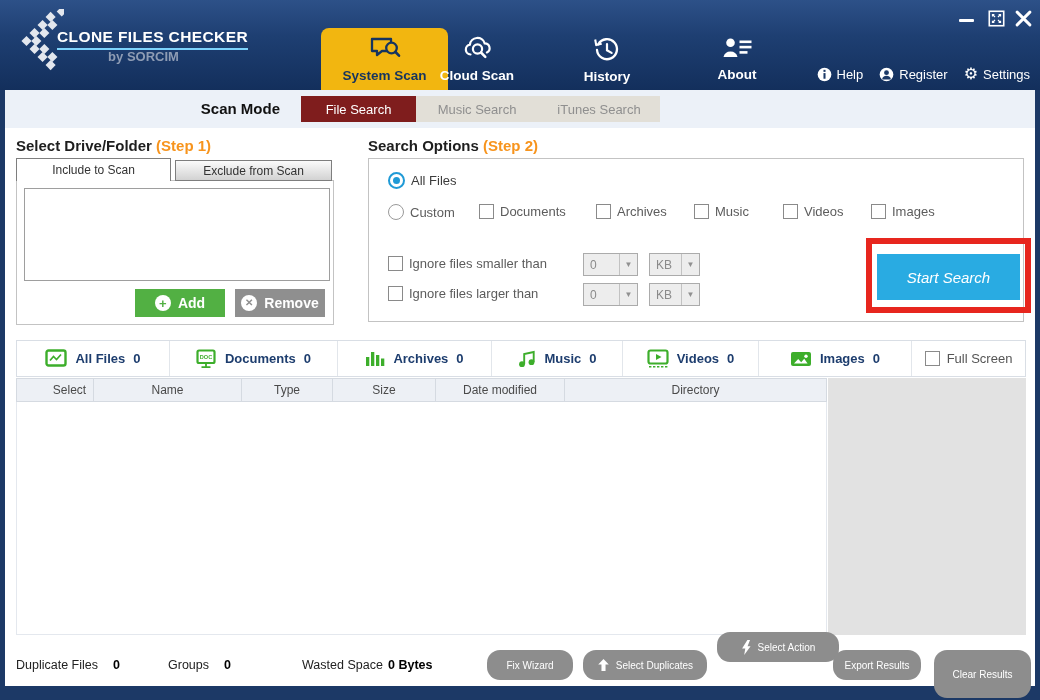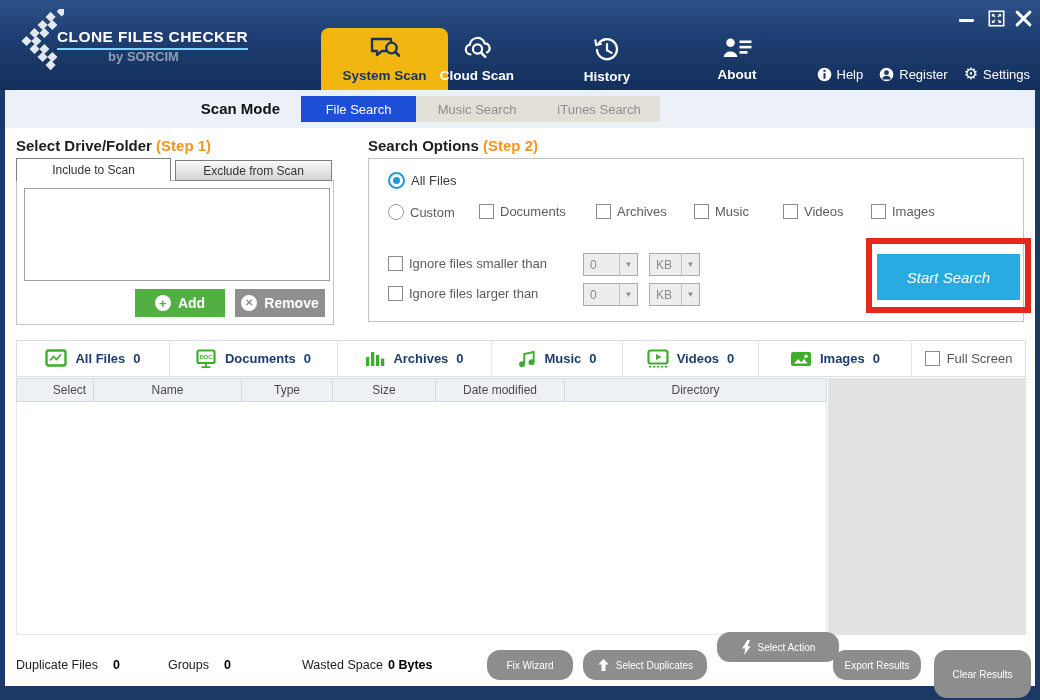--- a/index.html
+++ b/index.html
@@ -24,21 +24,21 @@
   .nav-tab.active{background:#f2b610;border-radius:8px 8px 0 0;margin-left:36px;}
   .nav-tab.active .lbl{color:#16345f;}
   .hdr-links{display:flex;align-items:center;gap:16px;color:#fff;font-size:13px;}
   .hdr-link{display:flex;align-items:center;gap:5px;cursor:pointer;white-space:nowrap;}
 
   
   .scanbar{left:5px;top:90px;width:1030px;height:38px;background:#ecf1f8;}
   .scanmode-lbl{font-size:15px;font-weight:bold;color:#111;}
   .smtab{display:flex;align-items:center;justify-content:center;font-size:13px;
     color:#8f8f8f;background:#e2dfd7;cursor:pointer;}
-  .smtab.active{background:#1d4ed8;color:#fff;}
+  .smtab.active{background:#7f1d1d;color:#fff;}
 
   
   .content{left:5px;top:128px;width:1030px;height:558px;background:#fff;}
   .sec-title{font-size:15px;font-weight:bold;color:#1e1e1e;white-space:nowrap;}
   .sec-step{color:#f7941d;}
 
   .fold-tab{display:flex;align-items:center;justify-content:center;font-size:12px;color:#333;
     border:1px solid #7e7e7e;cursor:pointer;}
   .fold-tab.active{background:#fff;border-bottom:none;z-index:3;}
   .fold-tab.idle{background:linear-gradient(180deg,#fbfbfb,#d2d2d2);z-index:1;}

